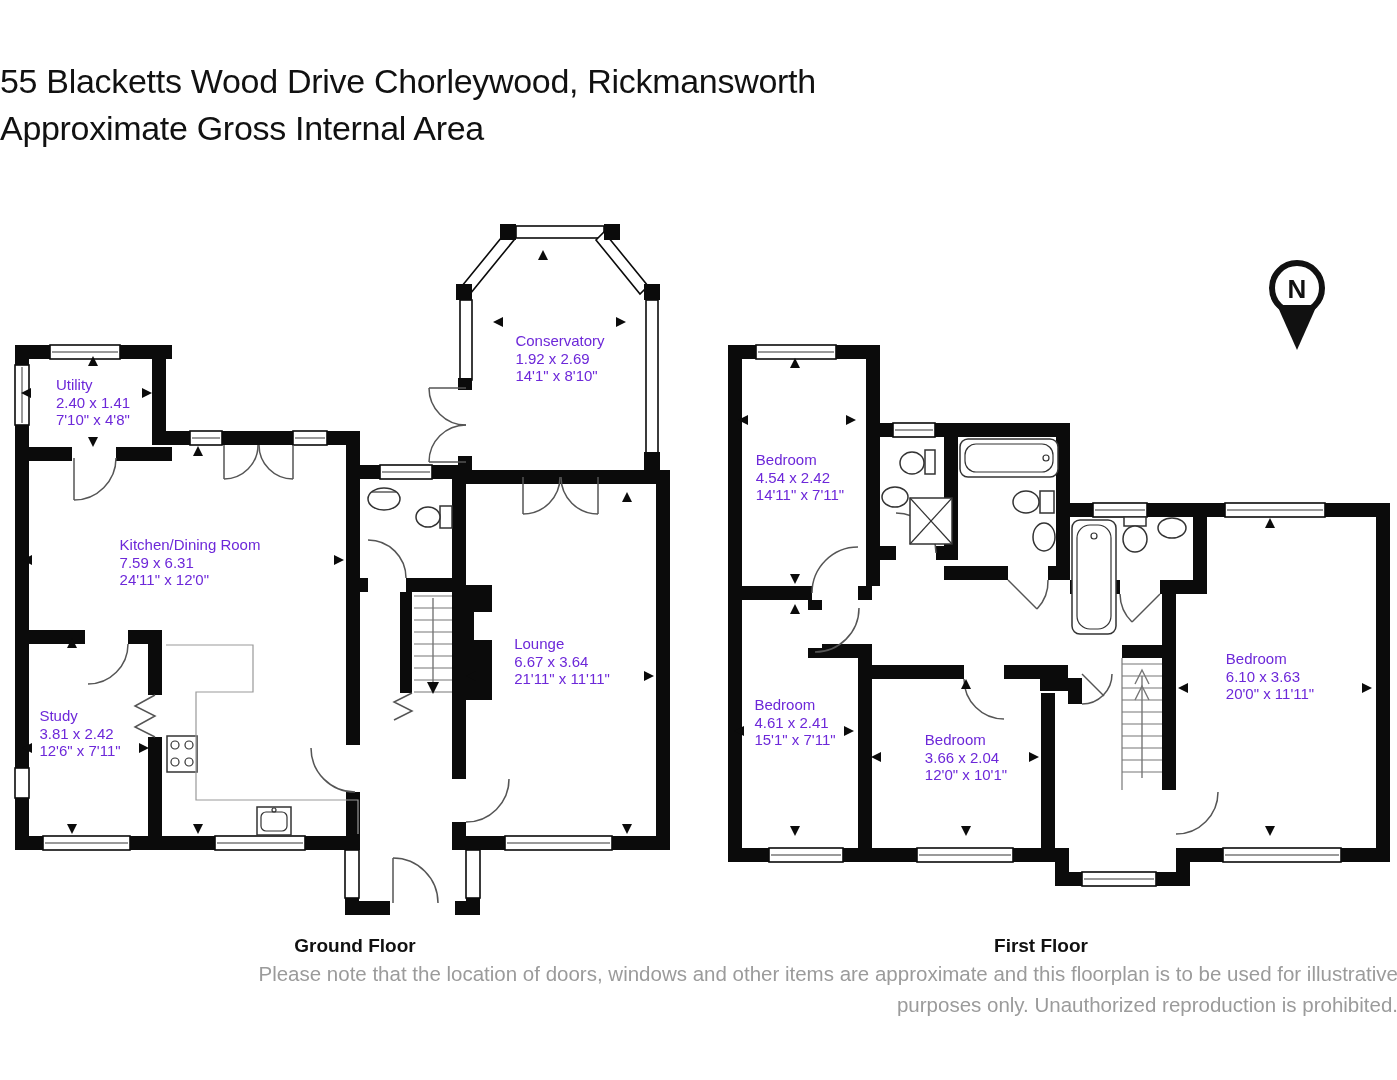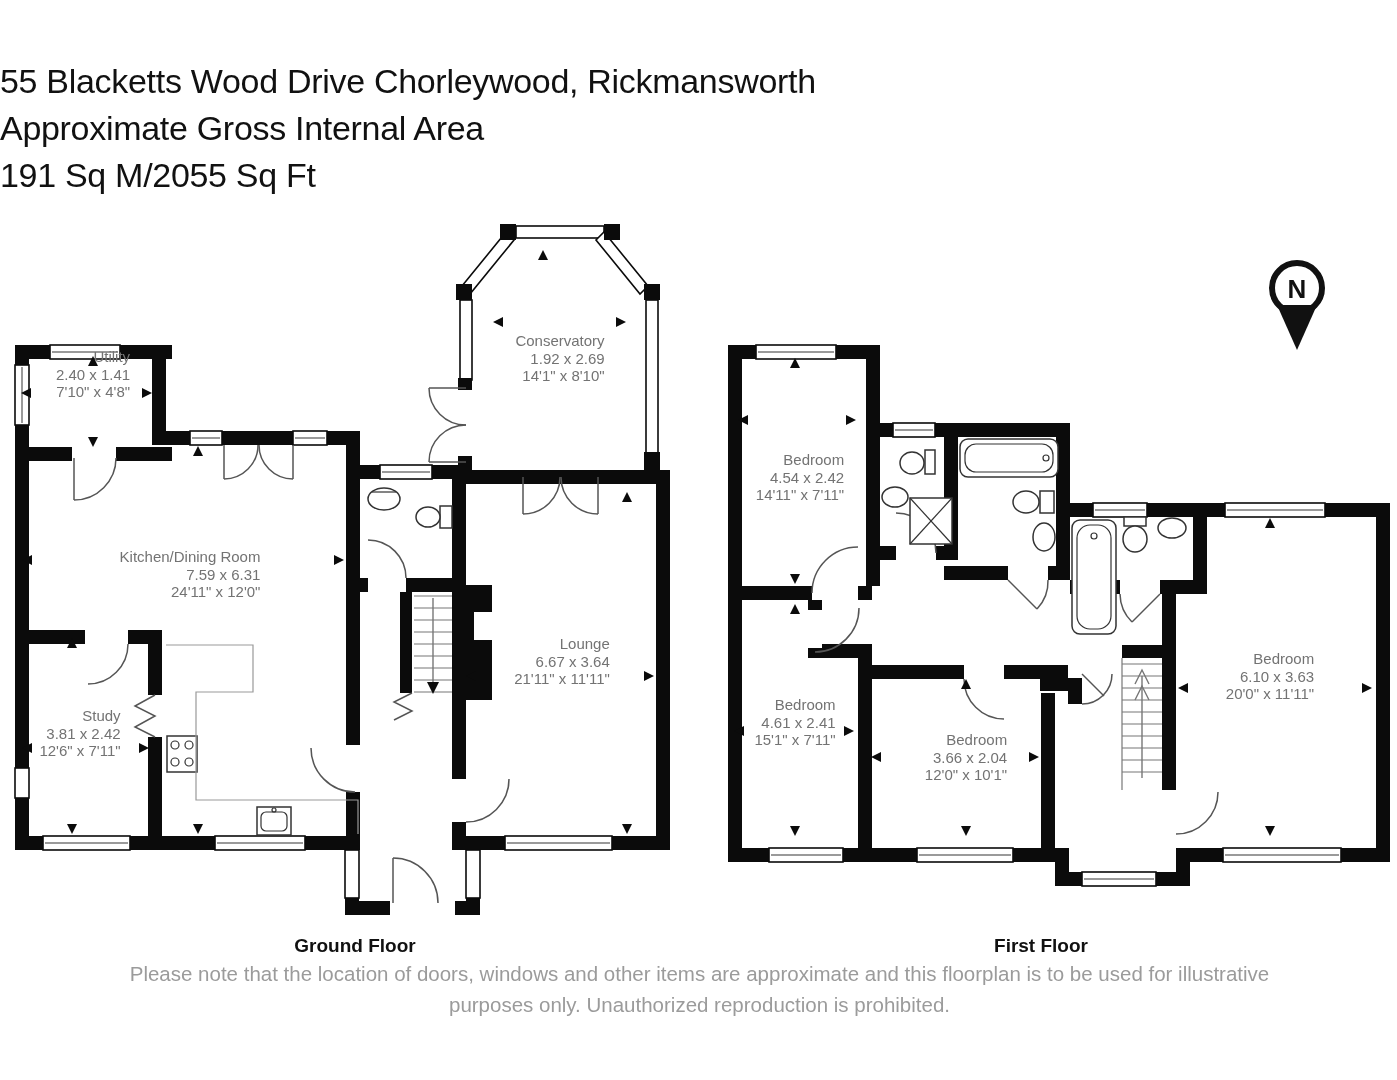--- a/index.html
+++ b/index.html
@@ -1,25 +1,25 @@
 <!DOCTYPE html>
 <html><head>
 <meta charset="utf-8">
 <style>
   html,body{margin:0;padding:0;background:#fff;}
   .page{position:relative;width:1397px;height:1080px;background:#fff;overflow:hidden;
         font-family:"Liberation Sans",sans-serif;color:#111;}
   .plan-svg{position:absolute;left:0;top:0;}
   .titleblock{position:absolute;left:0;top:58px;width:100%;text-align:left;
         font-size:34px;line-height:47px;letter-spacing:-0.3px;color:#111;}
-  .rlabel{position:absolute;transform:translate(-50%,-50%);text-align:right;
-        font-size:15px;line-height:17.5px;white-space:nowrap;color:#737373;}
+  .rlabel{position:absolute;transform:translate(-50%,-50%);text-align:left;
+        font-size:15px;line-height:17.5px;white-space:nowrap;color:#6d28d9;}
   .floorlabel{position:absolute;transform:translate(-50%,-50%);font-weight:bold;
         font-size:19px;color:#111;white-space:nowrap;text-align:right;}
-  .footer{position:absolute;left:1px;top:958px;width:100%;text-align:center;
+  .footer{position:absolute;left:1px;top:958px;width:100%;text-align:right;
         font-size:20.5px;line-height:31px;color:#9b9b9b;}
   
   .w{fill:#0b0b0b;}
   .glz{fill:#fff;stroke:#0b0b0b;stroke-width:1.6;}
   .sill{stroke:#9a9a9a;stroke-width:2;fill:none;}
   .door{fill:none;stroke:#555;stroke-width:1.5;}
   .leaf{stroke:#555;stroke-width:1.5;}
   .fix{fill:#fff;stroke:#333;stroke-width:1.5;}
   .fixl{fill:none;stroke:#333;stroke-width:1.2;}
   .thin{fill:none;stroke:#999;stroke-width:1.2;}
@@ -321,30 +321,29 @@
     <g>
       <circle cx="1297" cy="288" r="25" fill="#fff" stroke="#111" stroke-width="6"></circle>
       <polygon points="1277,305 1317,305 1297,350" fill="#111"></polygon>
       <text class="ntext" x="1297" y="298" text-anchor="middle">N</text>
     </g>
   </svg>
 
   <div class="titleblock">
     <div>55 Blacketts Wood Drive Chorleywood, Rickmansworth</div>
     <div>Approximate Gross Internal Area</div>
-    <div>191 Sq M/2055 Sq Ft</div>
-  </div>
-
-  <div class="rlabel" style="left:93px;top:374px">
+  </div>
+
+  <div class="rlabel" style="left:93px;top:402px">
     <div>Utility</div>
     <div>2.40 x 1.41</div>
     <div>7'10" x 4'8"</div>
   </div>
 
-  <div class="rlabel" style="left:190px;top:574px">
+  <div class="rlabel" style="left:190px;top:562px">
     <div>Kitchen/Dining Room</div>
     <div>7.59 x 6.31</div>
     <div>24'11" x 12'0"</div>
   </div>
 
   <div class="rlabel" style="left:80px;top:733px">
     <div>Study</div>
     <div>3.81 x 2.42</div>
     <div>12'6" x 7'11"</div>
   </div>

